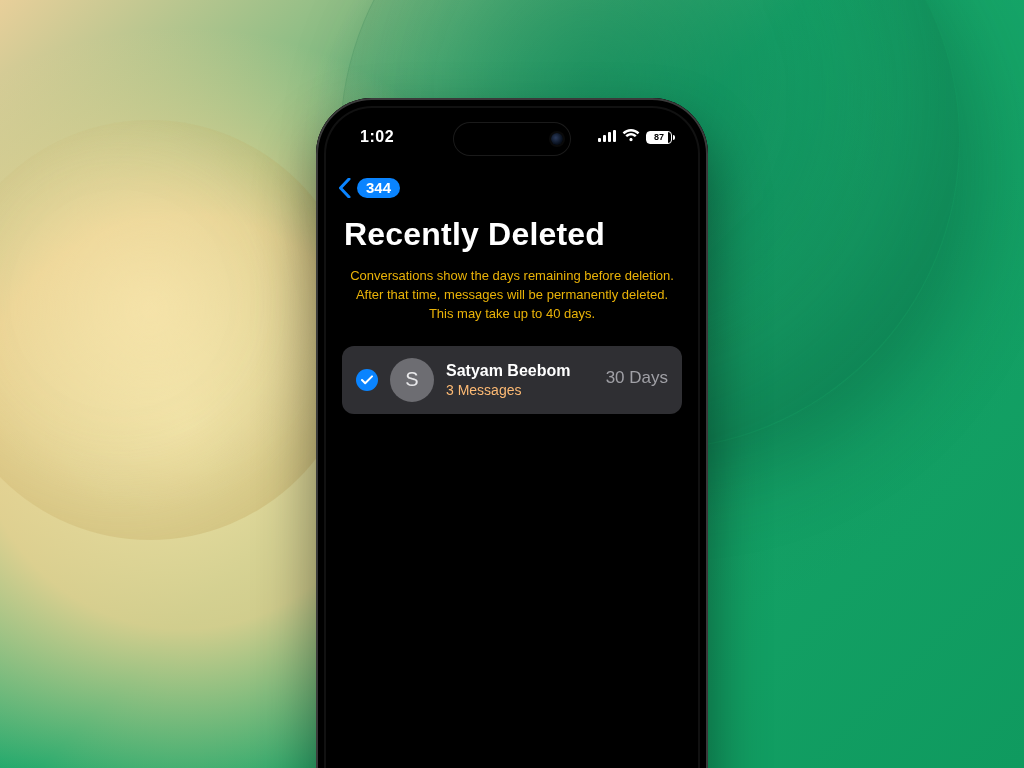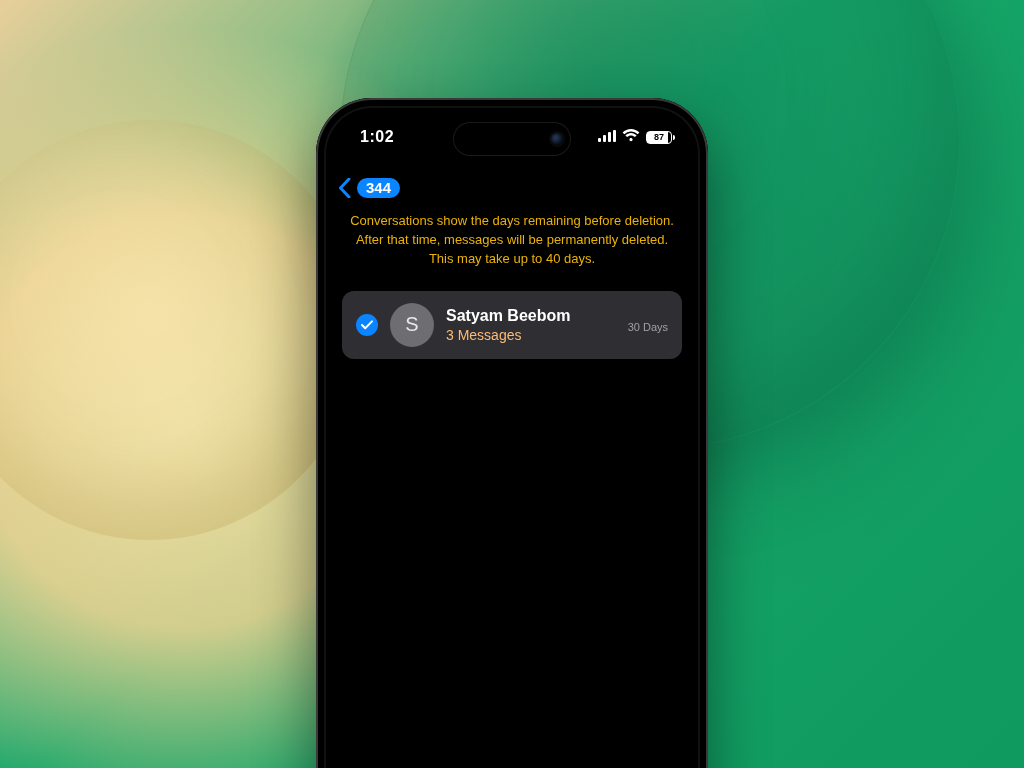--- a/index.html
+++ b/index.html
@@ -178,21 +178,21 @@
   .avatar {
     width: 44px; height: 44px; border-radius: 50%;
     background: #6d6d72;
     display: flex; align-items: center; justify-content: center;
     font-size: 20px; font-weight: 500; color: #e8e8ea;
     flex-shrink: 0;
   }
   .row-main { flex: 1; min-width: 0; }
   .row-name { font-size: 16px; font-weight: 600; color: #fff; }
   .row-sub  { font-size: 14px; color: #fdba74; margin-top: 2px; }
-  .row-trail { font-size: 11px; color: #a0a0a6; align-self: flex-start; margin-top: 18px; }
+  .row-trail { font-size: 17px; color: #a0a0a6; align-self: flex-start; margin-top: 10px; }
 </style>
 </head>
 <body>
 
 <div class="bg">
   <div class="blob a"></div>
   <div class="blob b"></div>
 </div>
 
 <div class="phone">
@@ -236,20 +236,21 @@
         <span>
           <svg width="13" height="20" viewBox="0 0 13 20">
             <path d="M11 1 2.5 10 11 19" stroke="#0a84ff" stroke-width="3" fill="none" stroke-linecap="round" stroke-linejoin="round"></path>
           </svg>
         </span>
         <span class="badge">344</span>
       </div>
     </div>
 
     <div class="content">
+      <h1 class="title">Recently Deleted</h1>
       <p class="desc">Conversations show the days remaining before deletion. After that time, messages will be permanently deleted. This may take up to 40 days.</p>
 
       <div class="row">
         <div class="checkmark">
           <svg width="12" height="10" viewBox="0 0 12 10">
             <path d="M1 5l3.2 3.2L11 1.4" stroke="#fff" stroke-width="2" fill="none" stroke-linecap="round" stroke-linejoin="round"></path>
           </svg>
         </div>
         <div class="avatar">
           <span>S</span>

